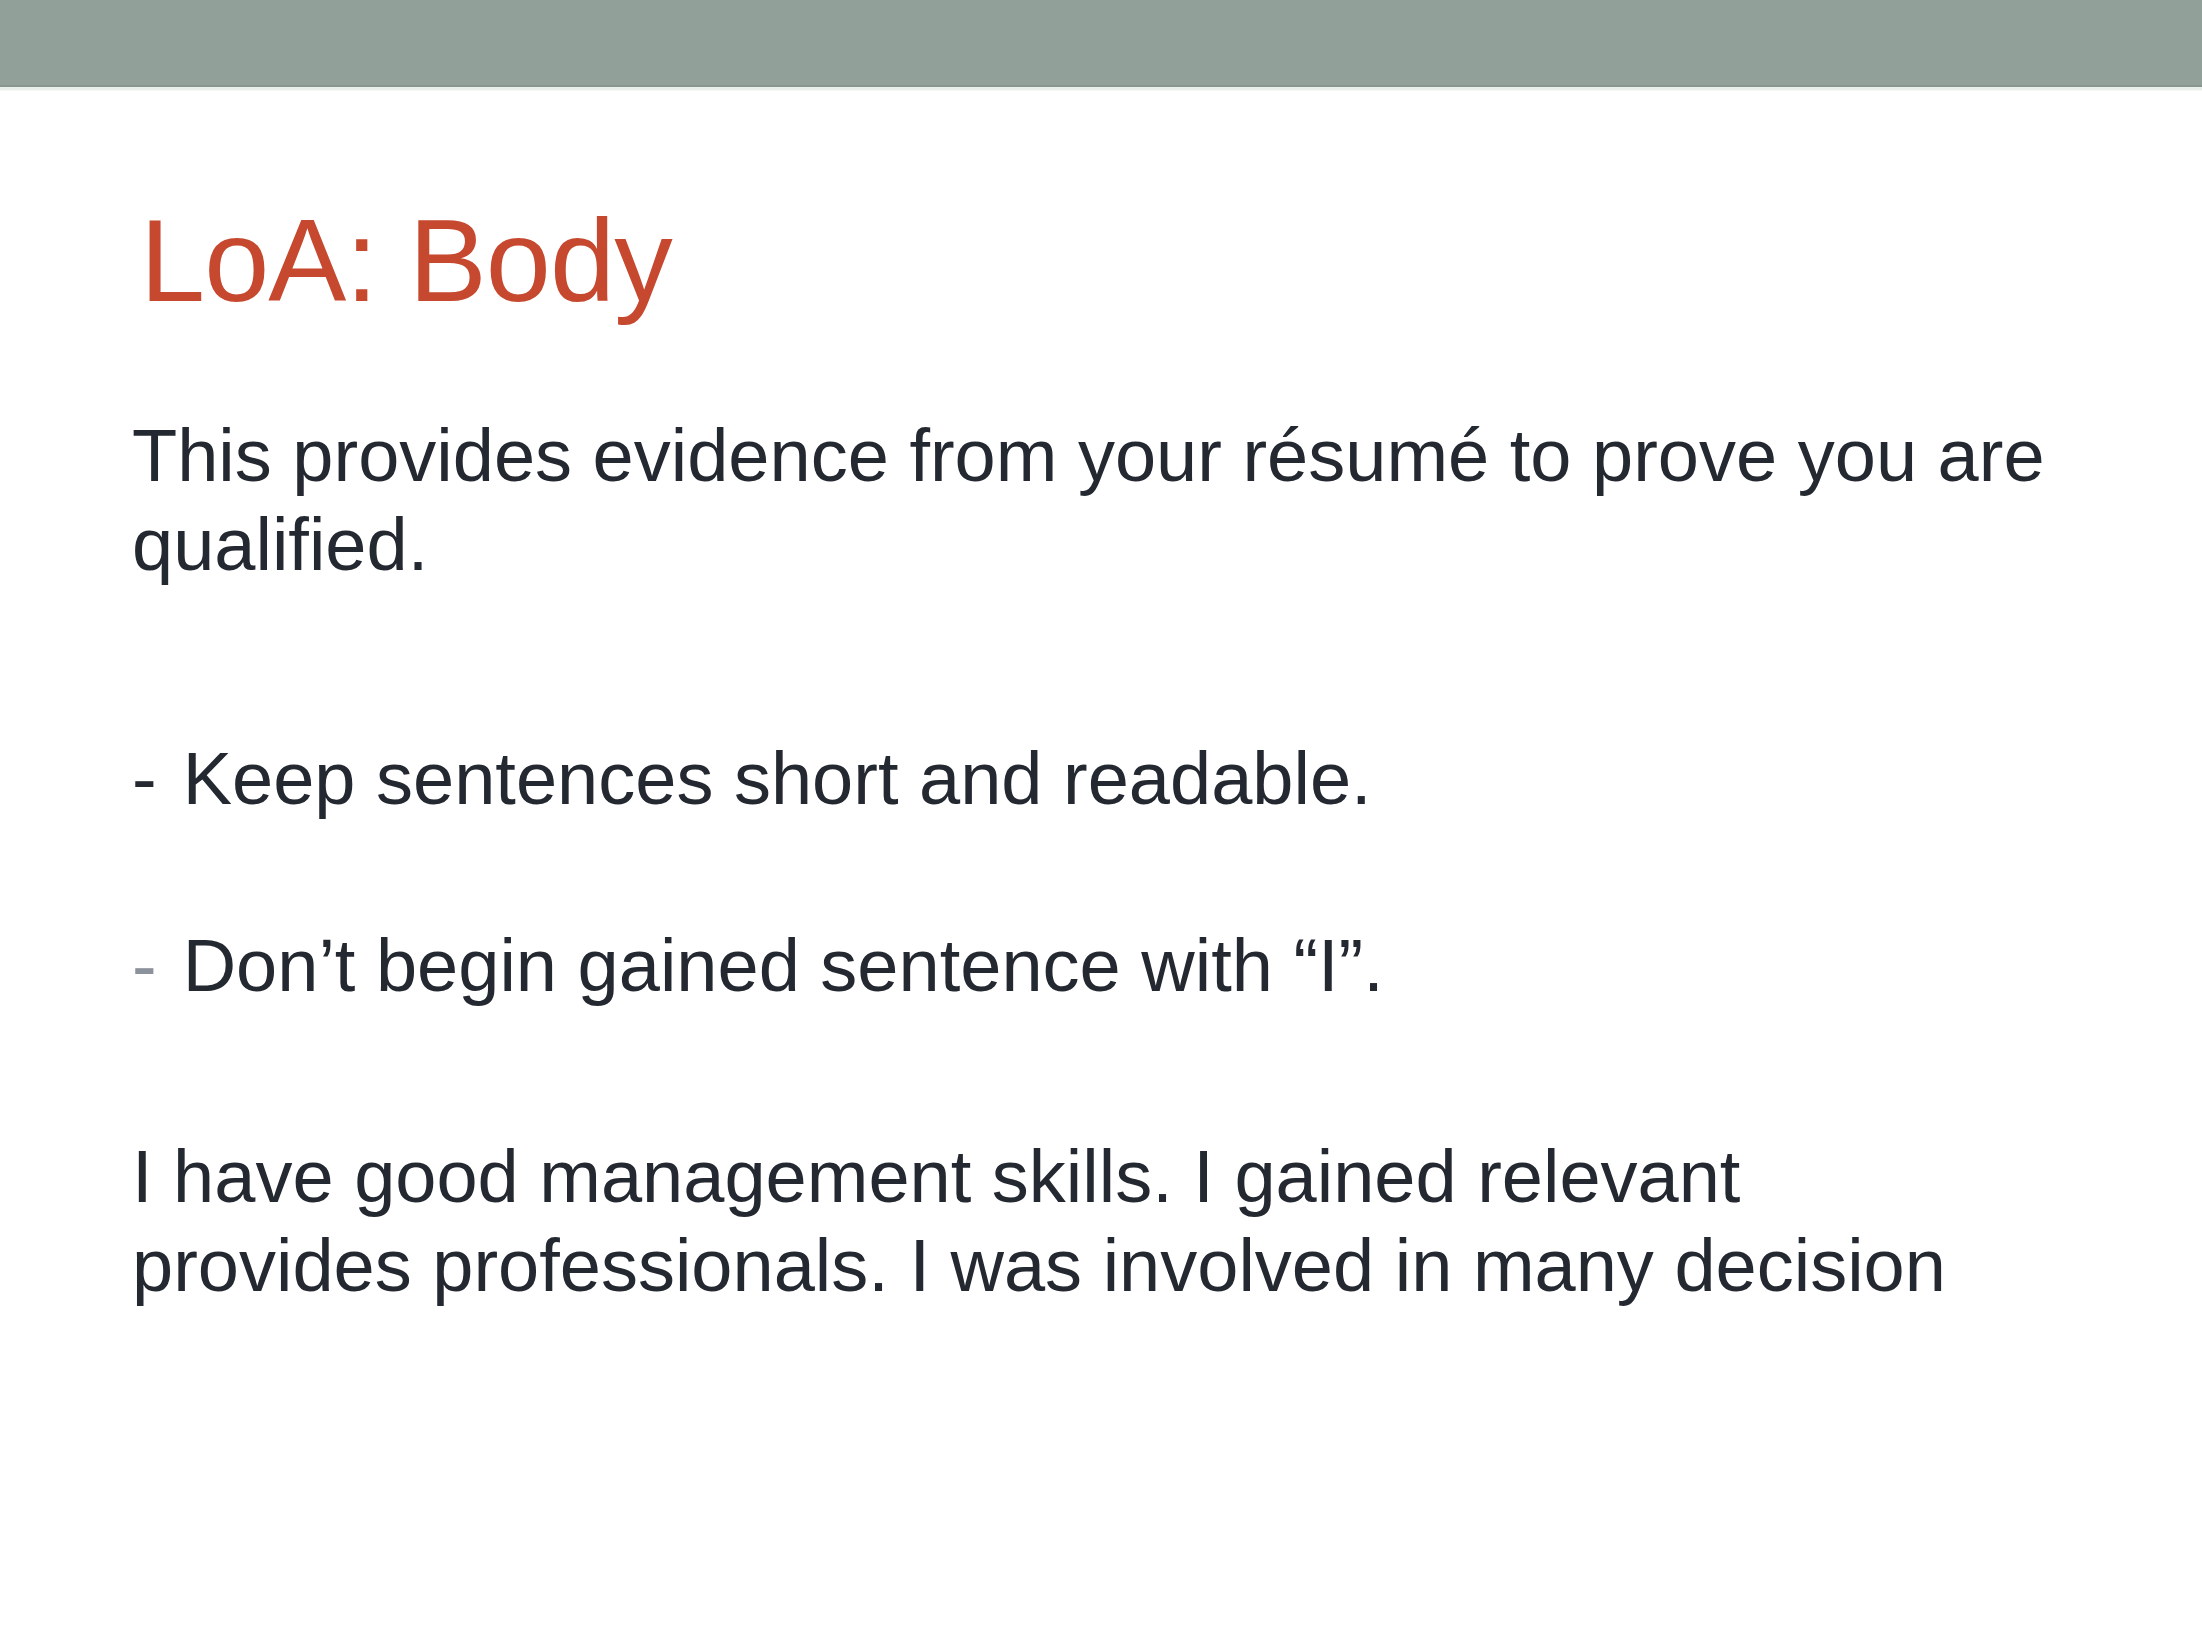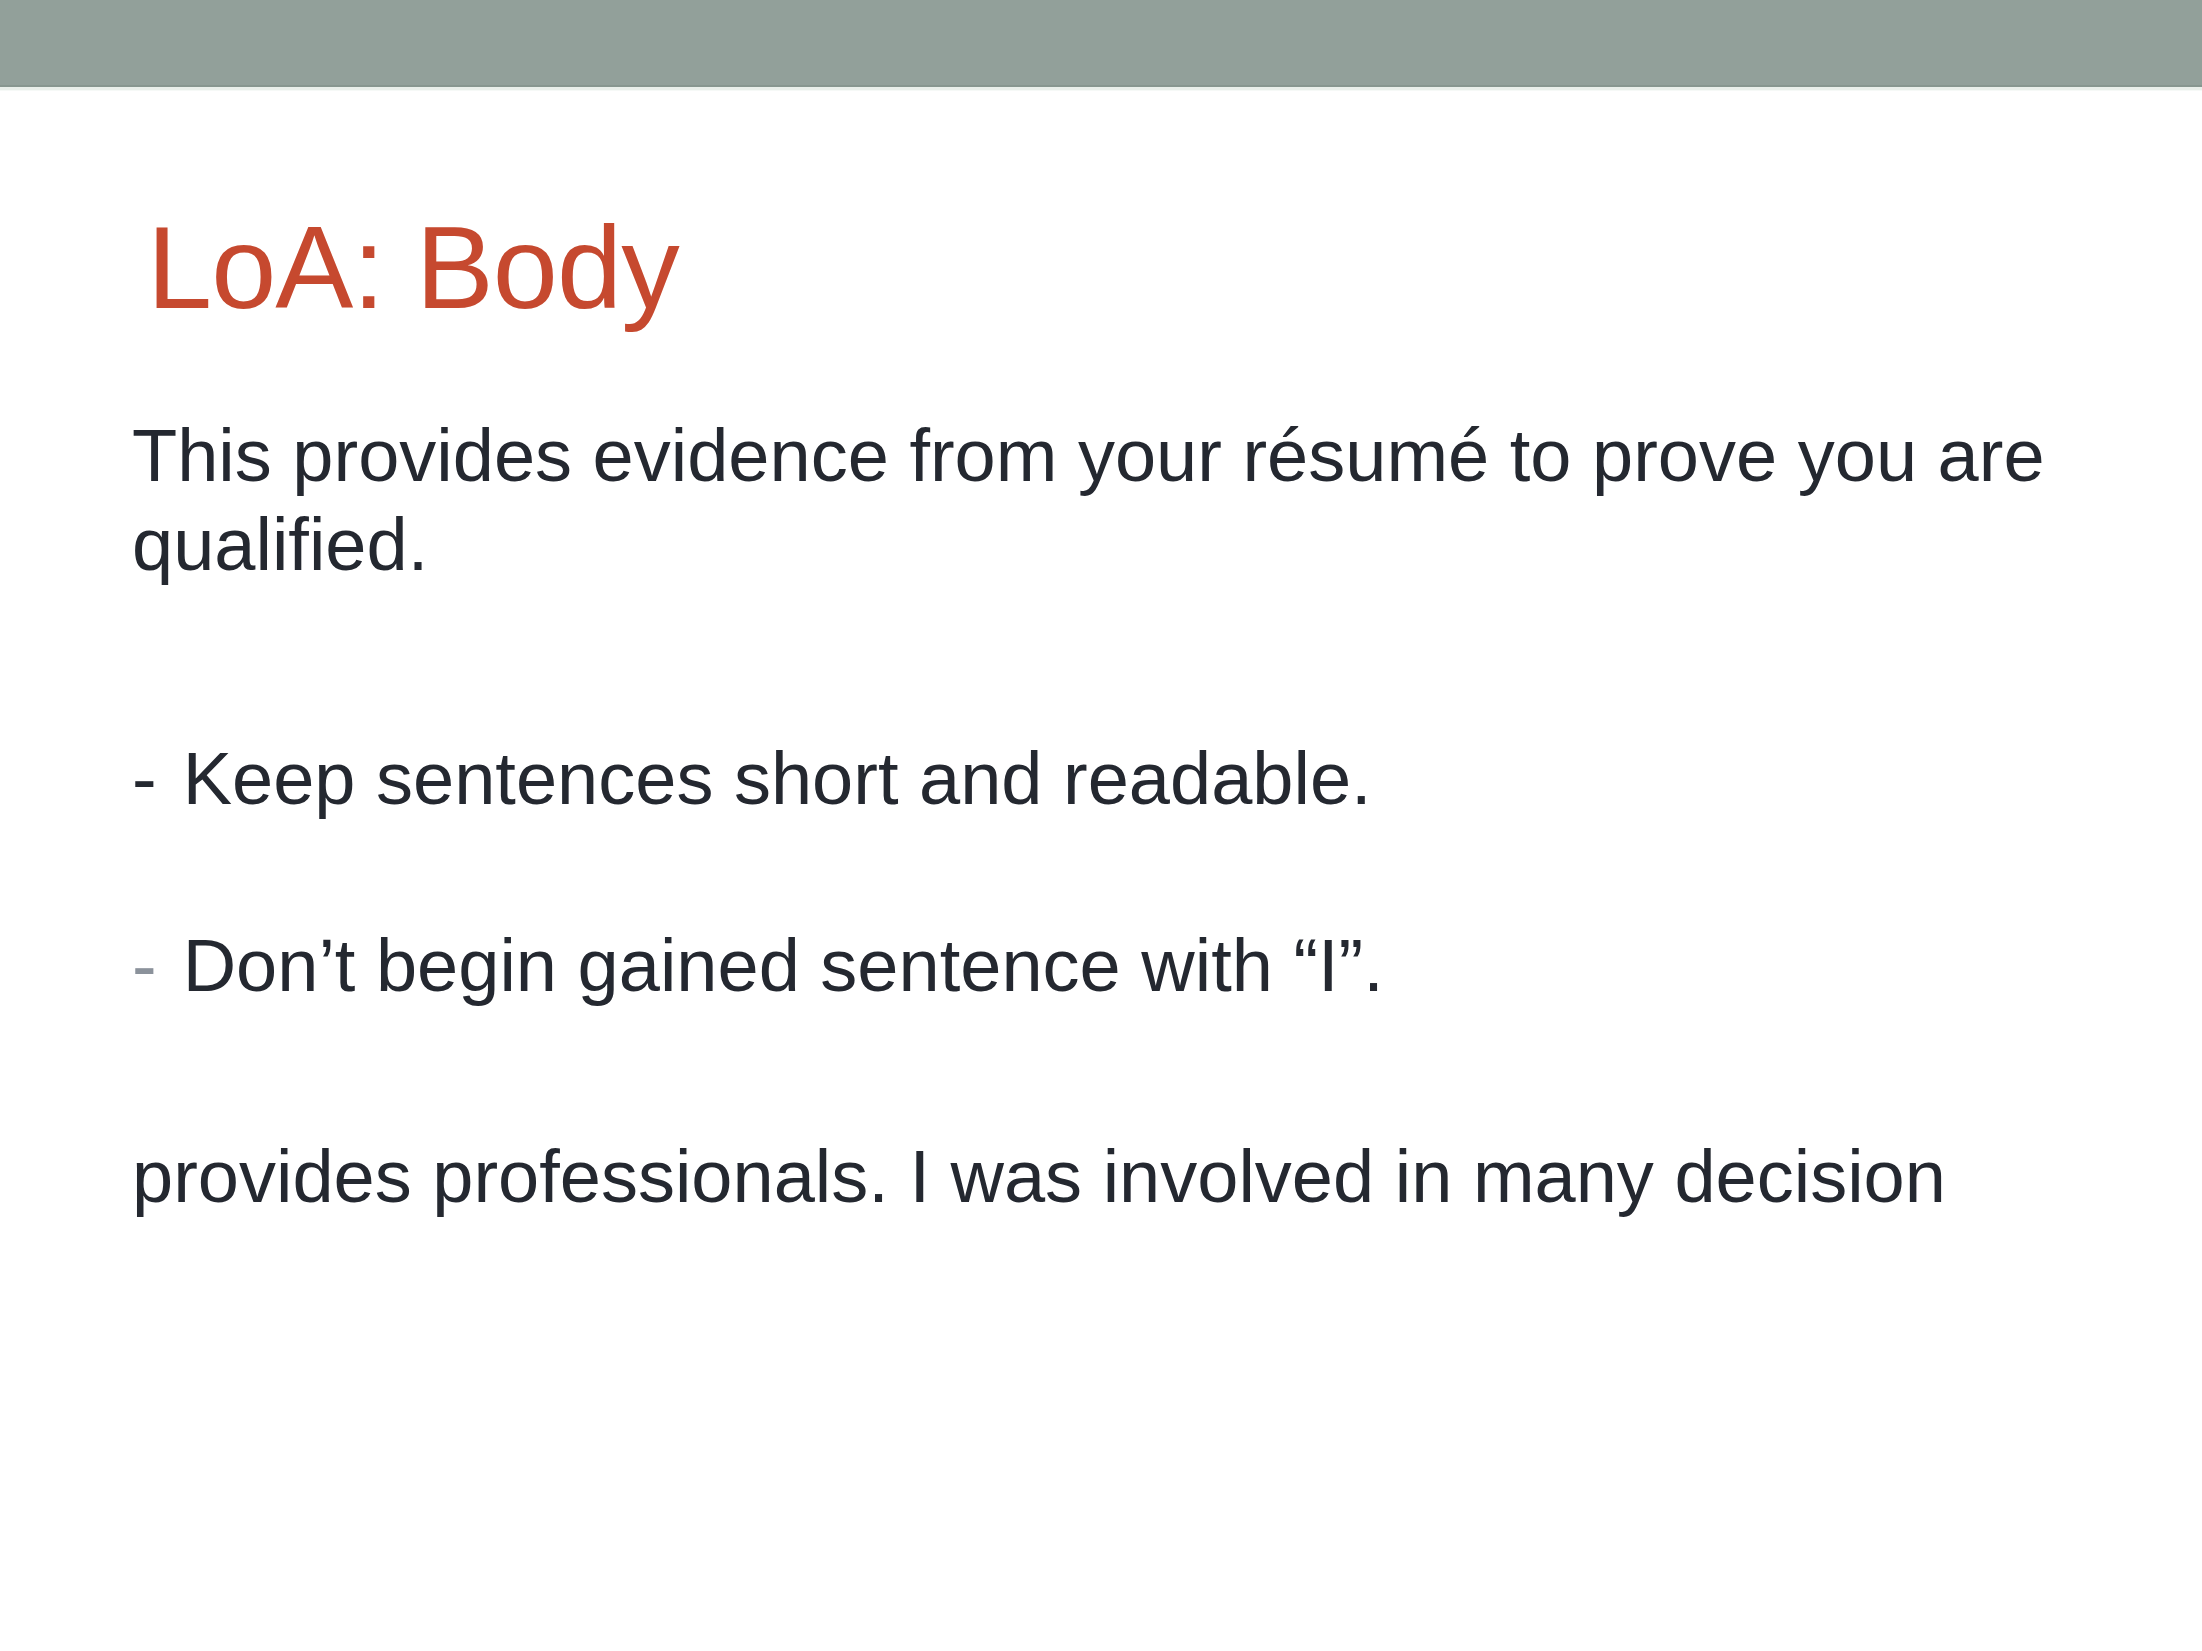--- a/index.html
+++ b/index.html
@@ -23,21 +23,21 @@
     right: 0;
     height: 85px;
     background: var(--band, #92A09A);
     border-bottom: 2.6px solid var(--band-edge, #87968F);
     box-shadow: 0 3.4px 0 var(--band-glow, #E9EFEA);
   }
   .title {
     position: absolute;
     left: 131px;
     top: 188px;
-    margin: 16px;
+    margin: 9px;
     font-size: 117px;
     font-weight: 400;
     line-height: 1.1;
     letter-spacing: -0.9px;
     color: var(--title, #C6492F);
     white-space: nowrap;
   }
   .text {
     position: absolute;
     left: 132px;
@@ -74,17 +74,18 @@
 
   <div class="text bullet-row-1">
     <span class="dash dark">-</span><span class="bullet-text">Keep sentences short and readable.</span>
   </div>
 
   <div class="text bullet-row-2">
     <span class="dash muted">-</span><span class="bullet-text">Don’t begin gained sentence with “I”.</span>
   </div>
 
   <div class="text para-example">
+    <div class="line">I have good management skills. I gained relevant</div>
     <div class="line">provides professionals. I was involved in many decision</div>
   </div>
 
 </div>
 
 
 </body></html>

